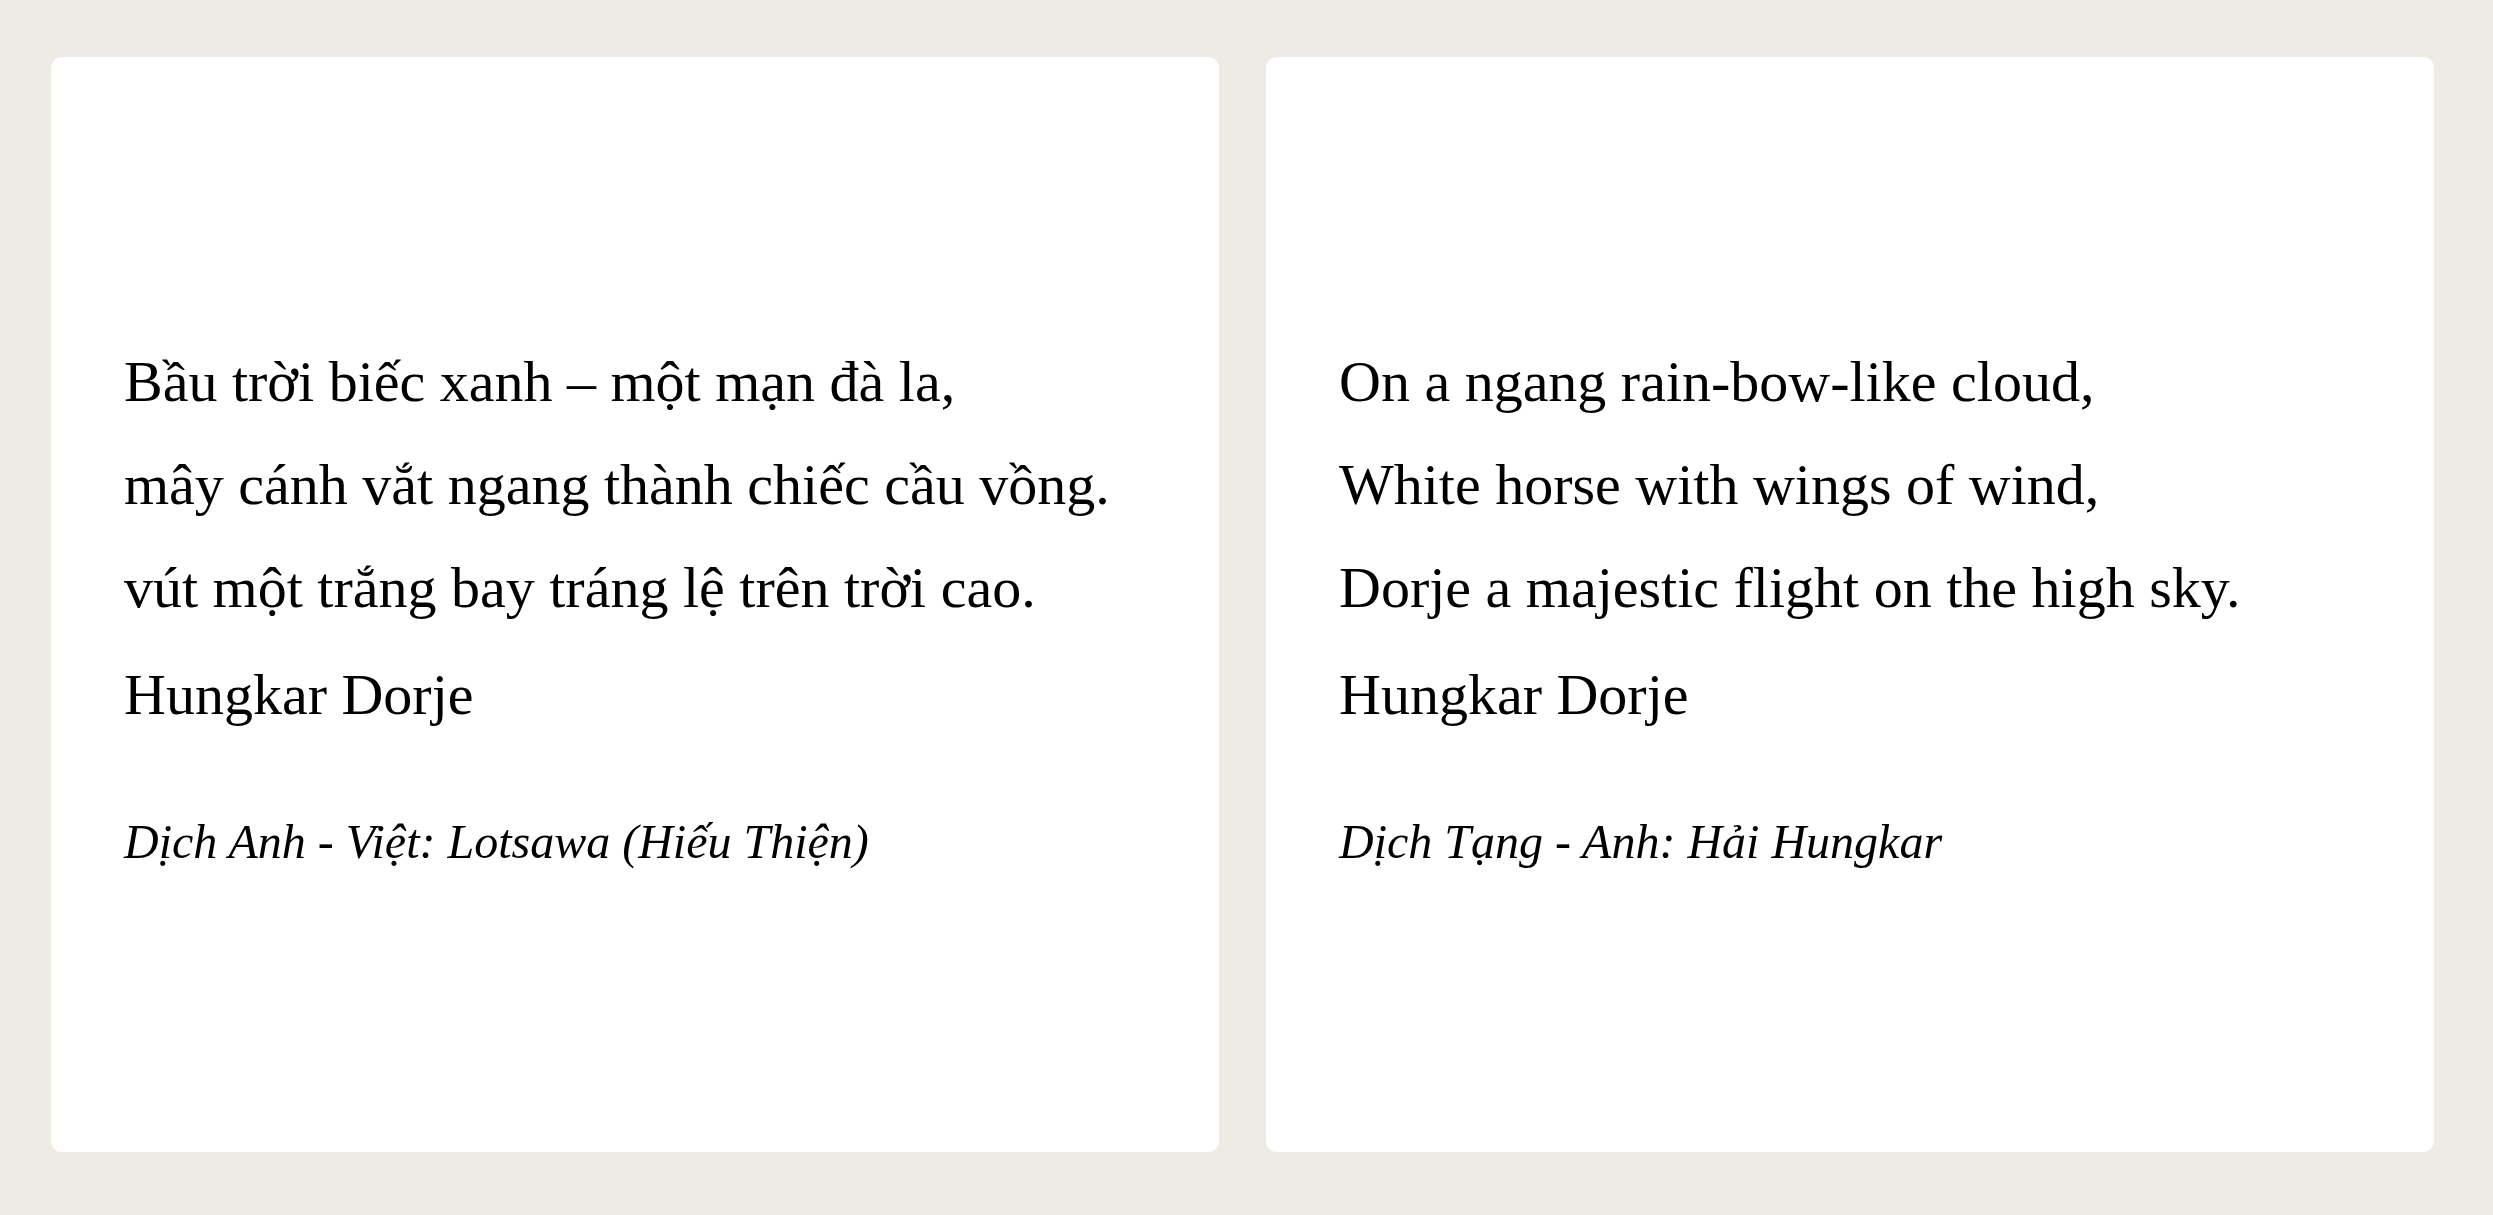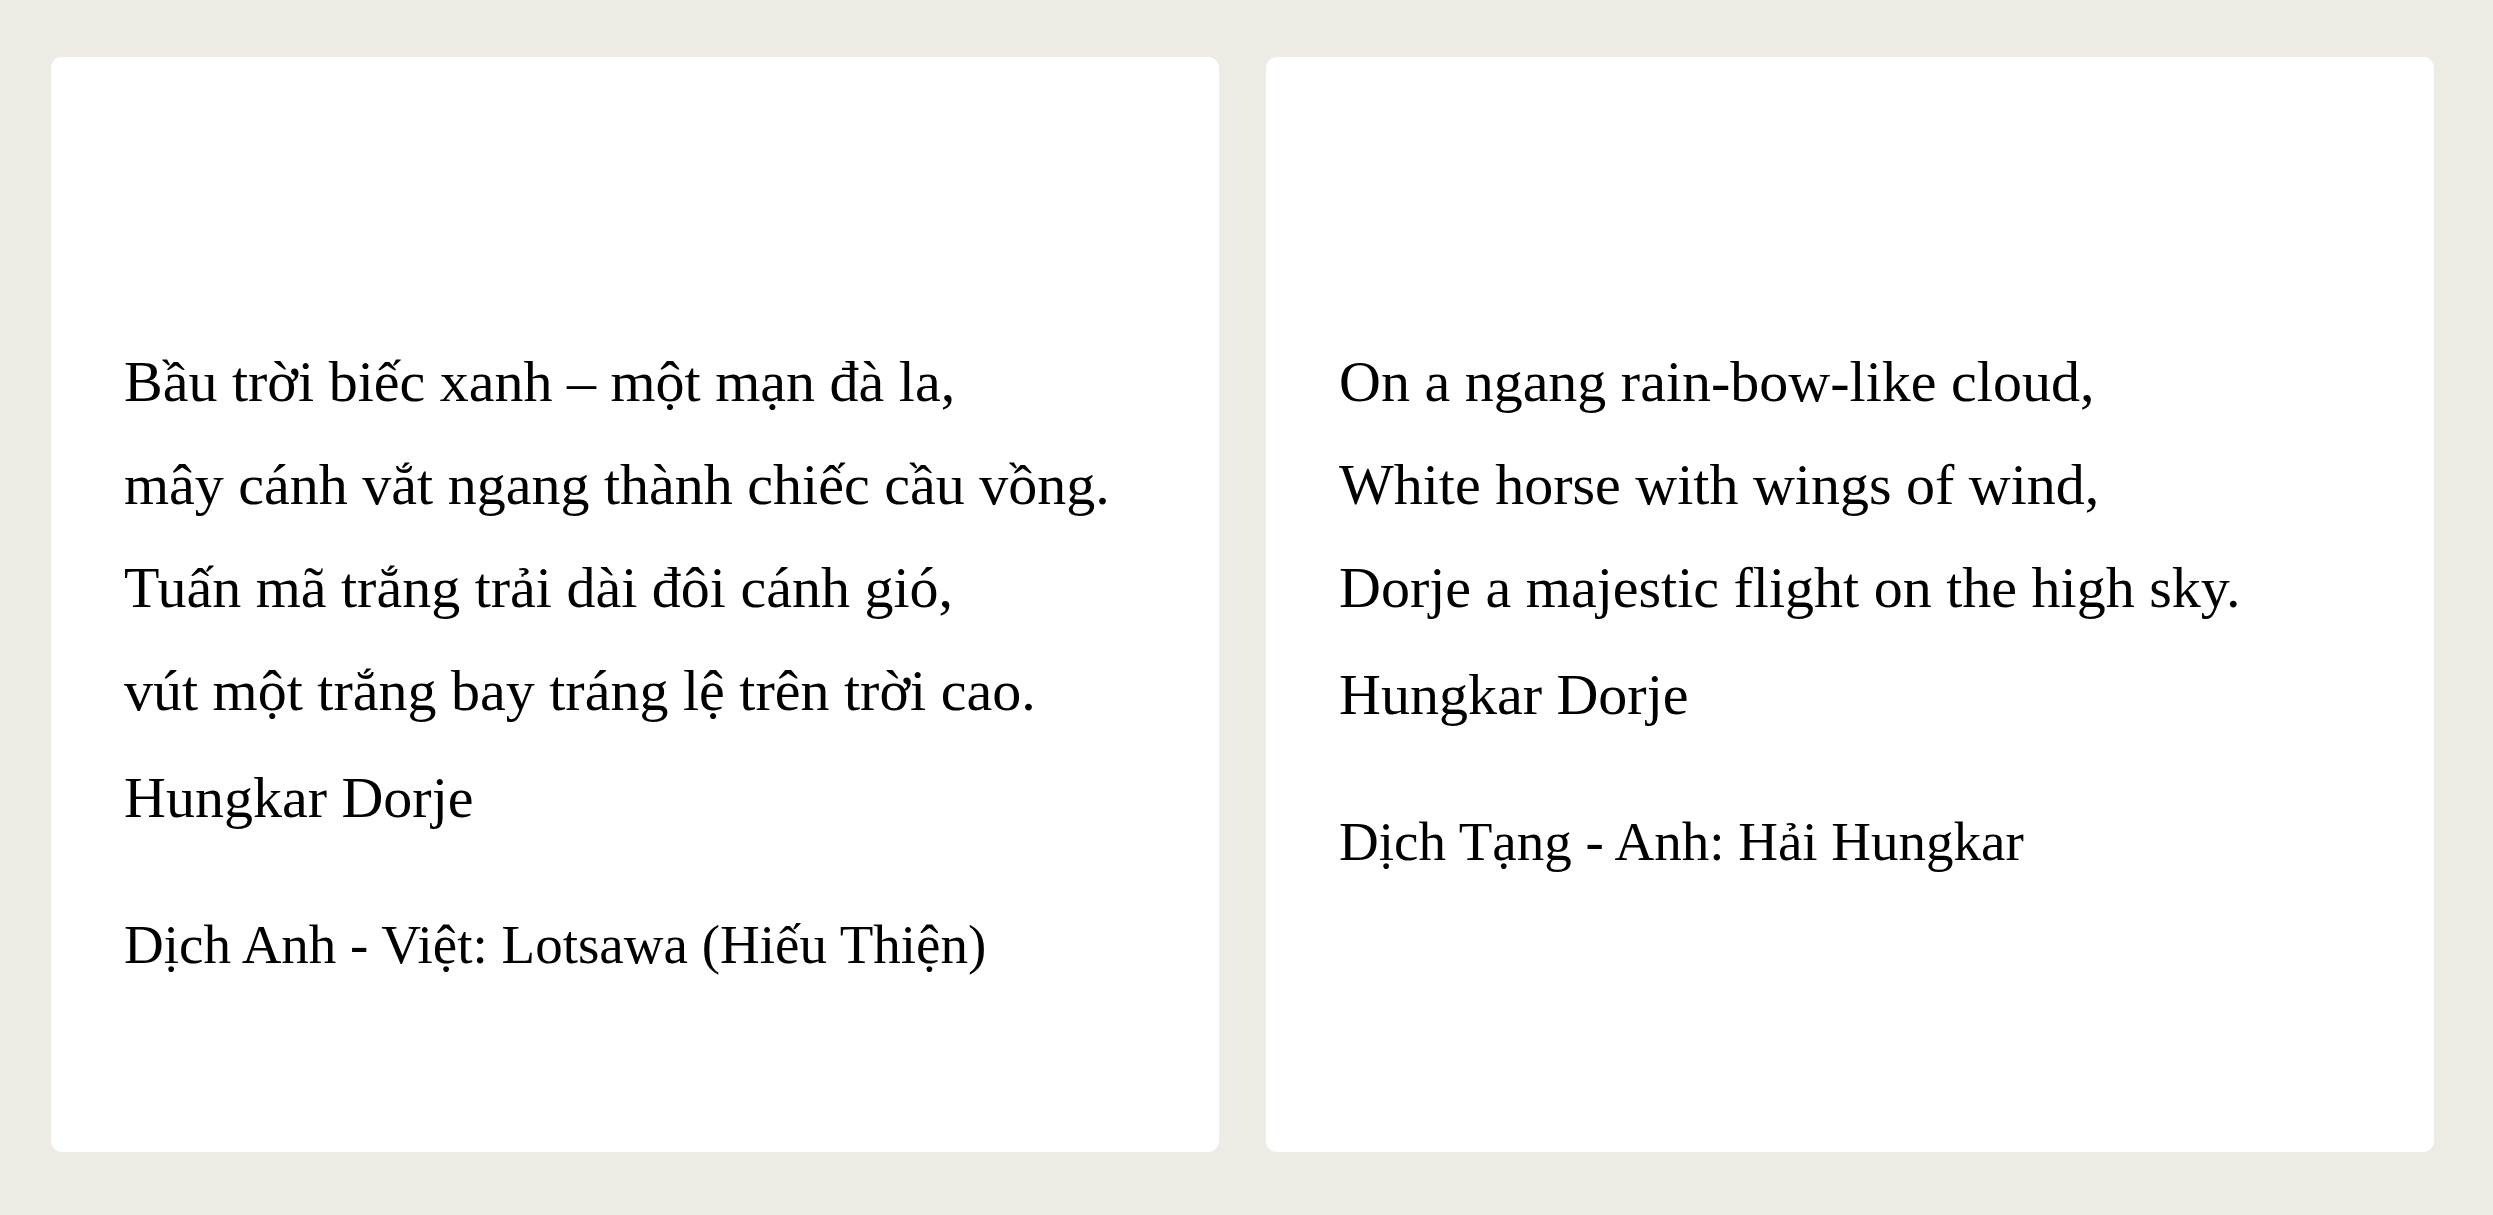--- a/index.html
+++ b/index.html
@@ -38,36 +38,36 @@
   }
   .signature {
     font-size: 58px;
     line-height: 103px;
     margin-top: 4px;
     text-align: left;
     padding-right: 66px;
     white-space: nowrap;
   }
   .credit {
-    font-size: 55px;
+    font-size: 48px;
     line-height: 103px;
     margin-top: 44px;
+    font-style: italic;
     white-space: nowrap;
   }
 </style>
 </head>
 <body>
 
 <div class="canvas">
 
   <section class="card left">
     <div class="poem">
       <p class="poem-line">Bầu trời biếc xanh – một mạn đà la,</p>
       <p class="poem-line">mây cánh vắt ngang thành chiếc cầu vồng.</p>
-      <p class="poem-line">Tuấn mã trắng trải dài đôi cánh gió,</p>
       <p class="poem-line">vút một trắng bay tráng lệ trên trời cao.</p>
     </div>
     <p class="signature">Hungkar Dorje</p>
     <p class="credit">Dịch Anh - Việt: Lotsawa (Hiếu Thiện)</p>
   </section>
 
   <section class="card right">
     <div class="poem">
       <p class="poem-line">On a ngang rain-bow-like cloud,</p>
       <p class="poem-line">White horse with wings of wind,</p>

